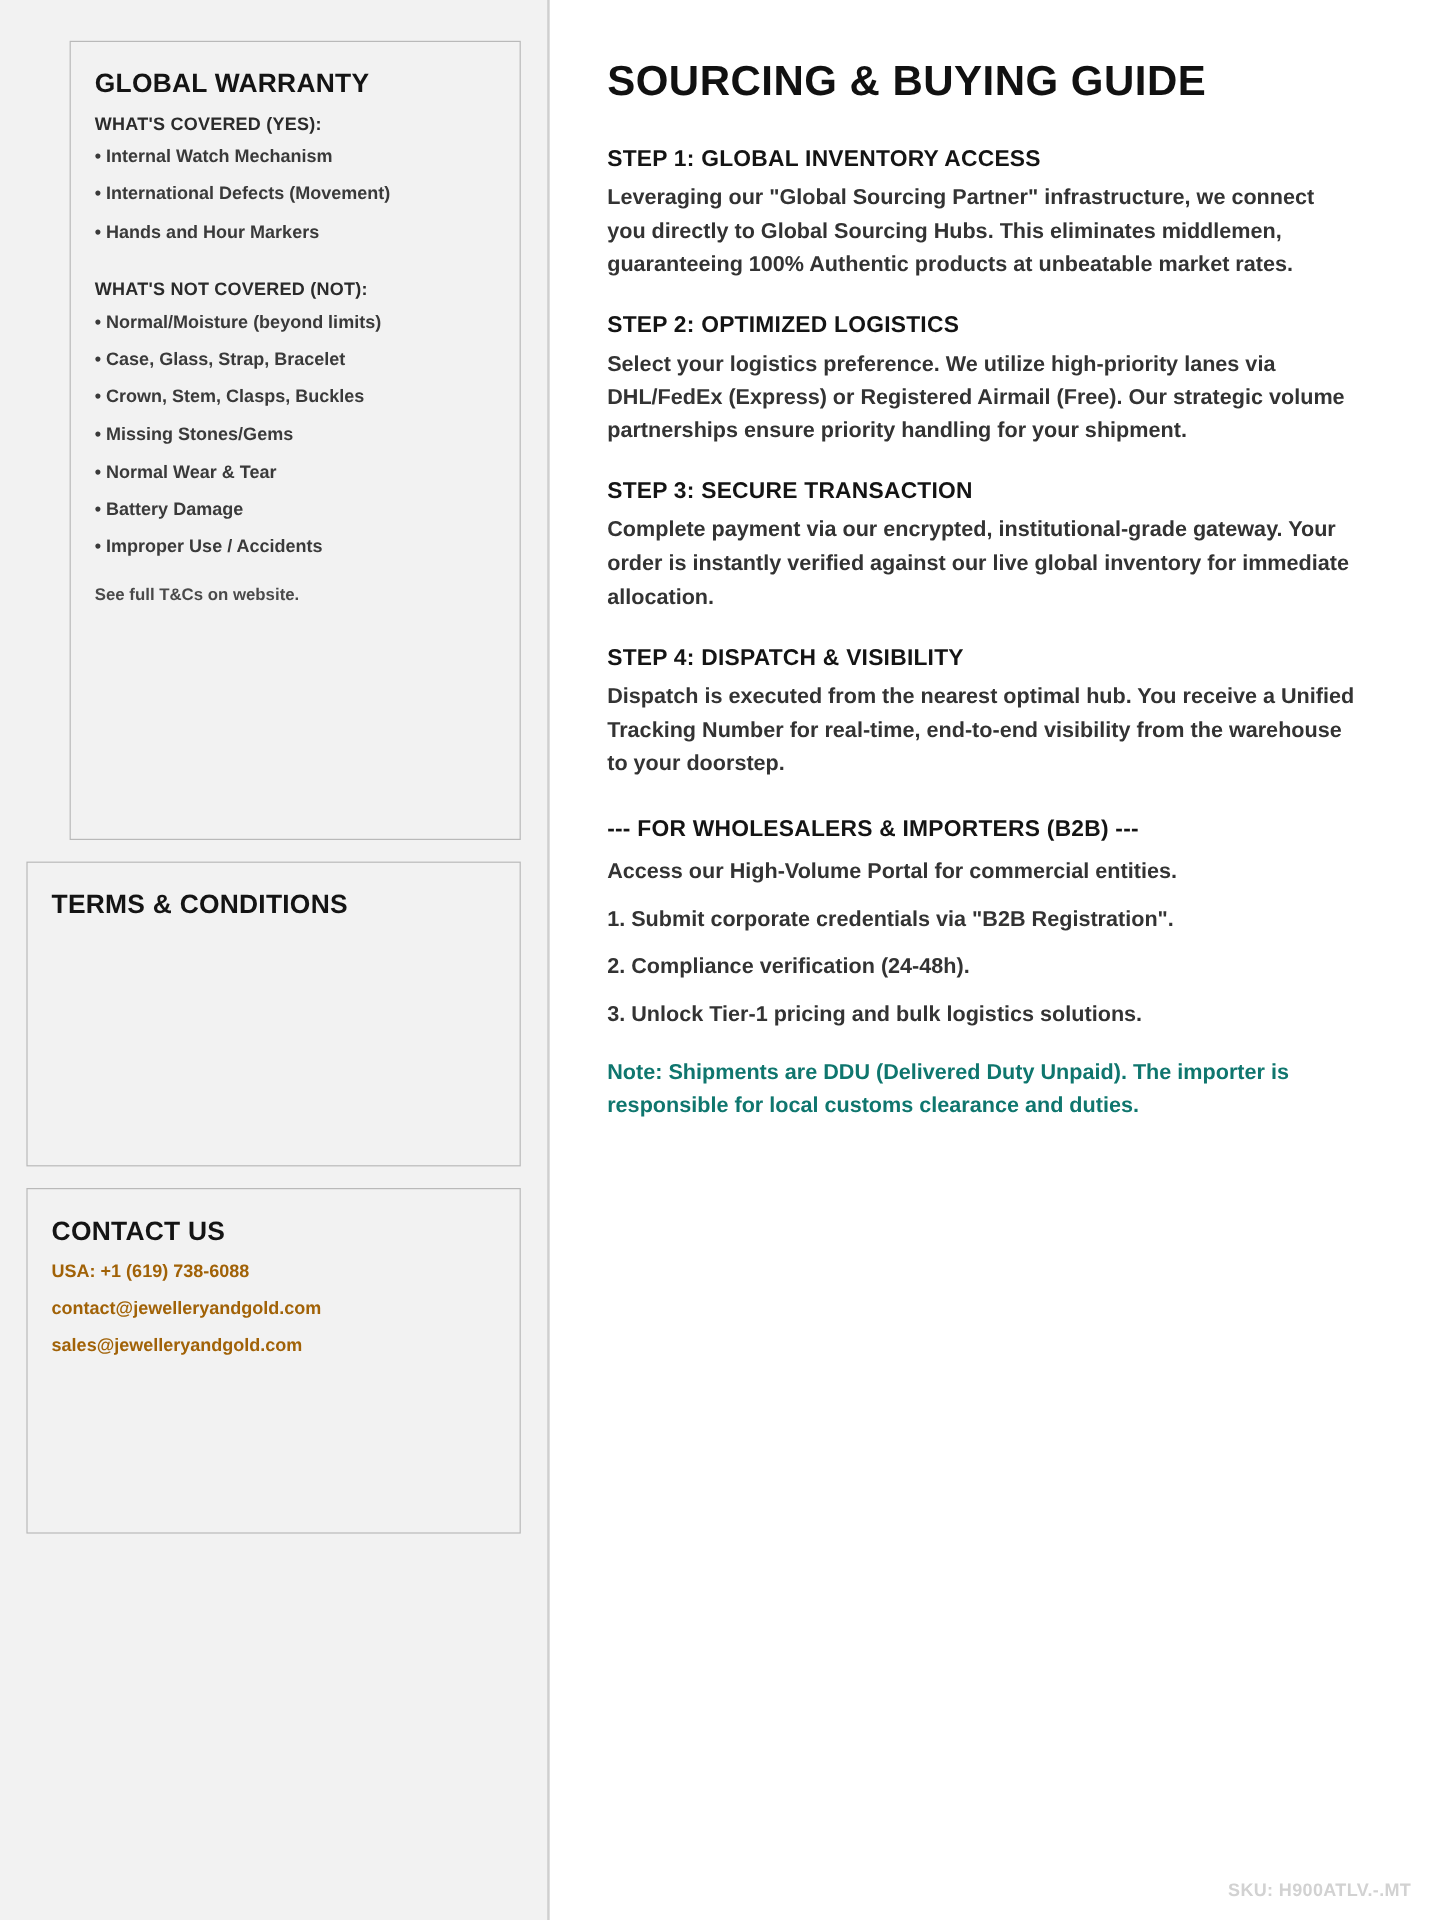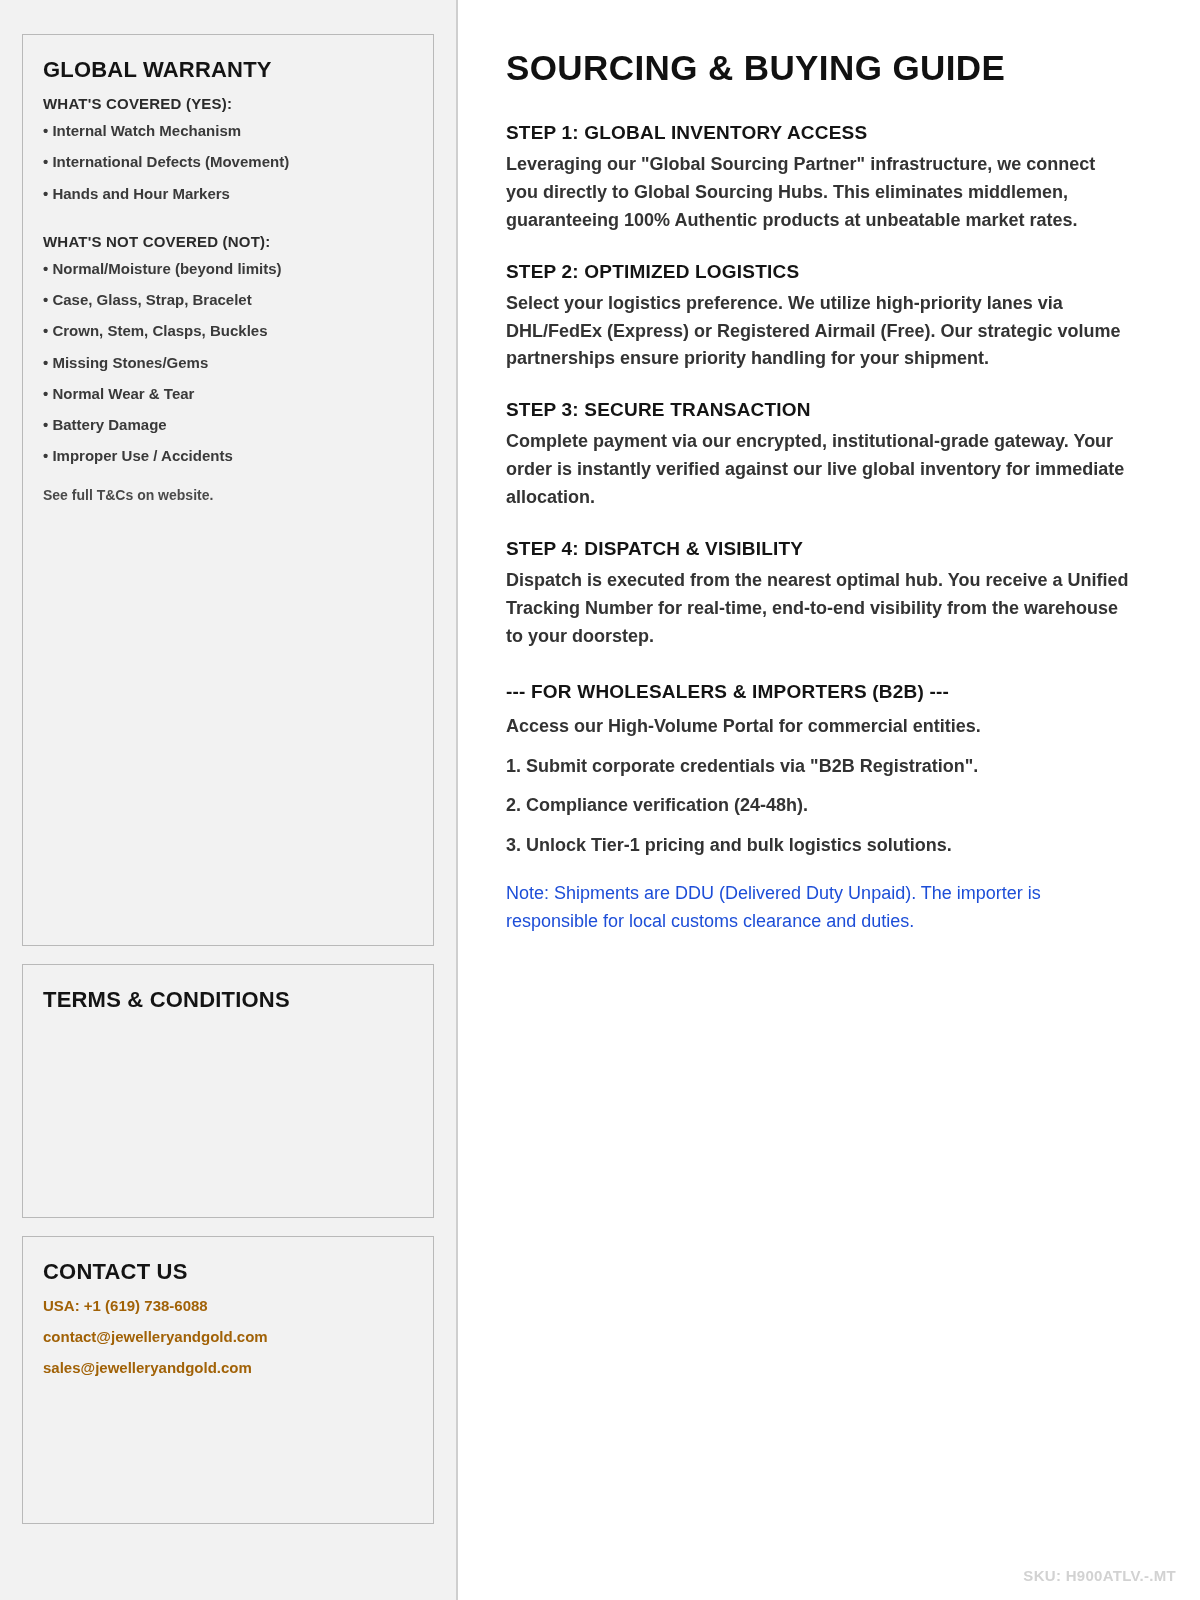--- a/index.html
+++ b/index.html
@@ -26,21 +26,21 @@
     padding: 34px 22px 0 22px;
     display: flex;
     flex-direction: column;
     gap: 18px;
   }
   .panel {
     background: #f2f2f2;
     border: 1px solid #b9b9b9;
     padding: 22px 20px 18px 20px;
   }
-  .panel.warranty { height: 912px; }
+  .panel.warranty { height: 666px; margin-left: 36px; }
   .panel.terms { height: 254px; }
   .panel.contact { height: 288px; }
 
   .panel-title {
     font-size: 22px;
     font-weight: 700;
     letter-spacing: .2px;
     color: #141414;
     margin-bottom: 12px;
   }
@@ -116,22 +116,22 @@
   }
   .b2b-line {
     font-size: 18px;
     font-weight: 700;
     color: #333333;
     line-height: 1.55;
     margin-bottom: 12px;
   }
   .b2b-note {
     font-size: 18px;
-    font-weight: 400;
-    color: #1d4ed8;
+    font-weight: 700;
+    color: #0f766e;
     line-height: 1.55;
     margin-top: 20px;
   }
   .sku {
     position: absolute;
     right: 24px;
     bottom: 16px;
     font-size: 15px;
     font-weight: 700;
     color: #d2d2d2;

